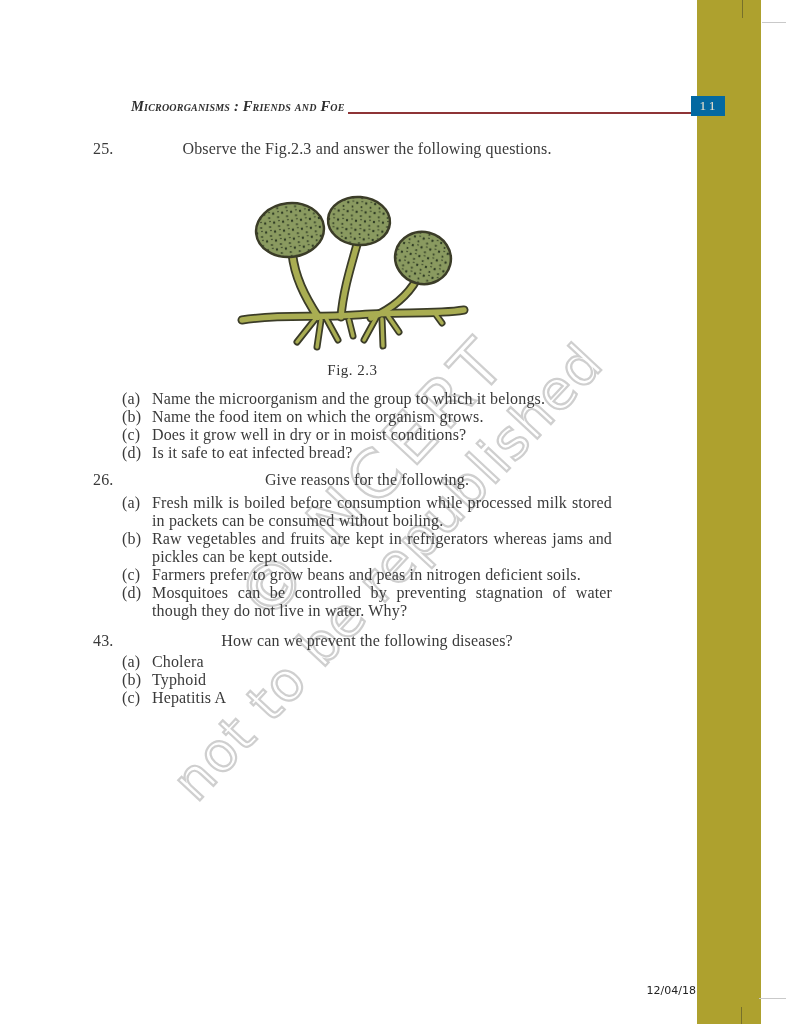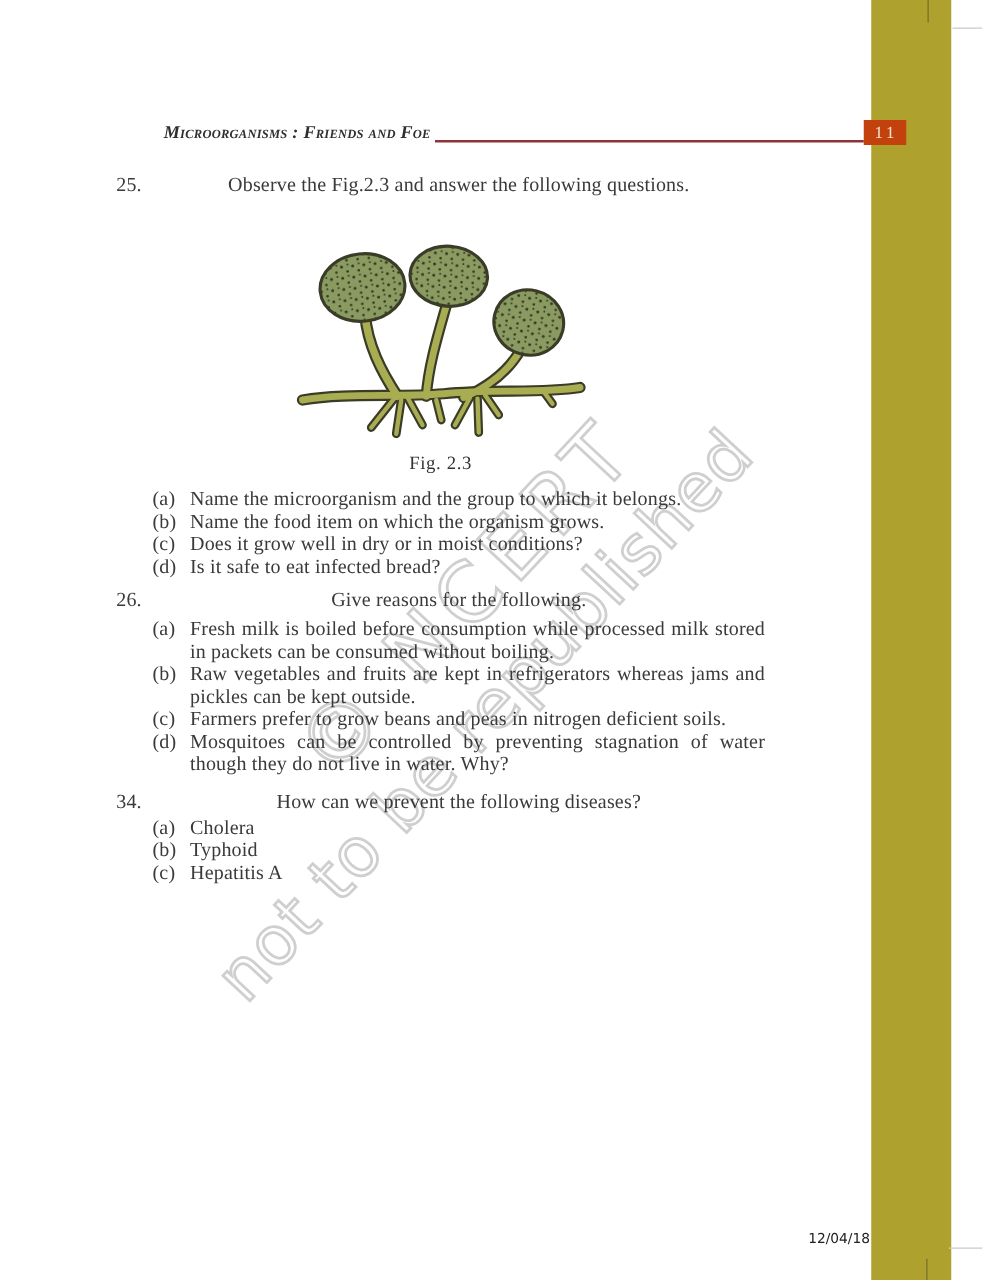--- a/index.html
+++ b/index.html
@@ -25,21 +25,21 @@
     position:absolute; z-index:2; left:93px; top:94px; width:594px; height:22px;
     display:flex; align-items:flex-end;margin-left:38px;
   }
   .rh-title {
     font-style:italic; font-weight:bold; font-variant:small-caps;
     font-size:14.5px; line-height:20px; color:#2f2f2f; letter-spacing:0.2px;
     white-space:nowrap; padding-right:3px;
   }
   .rh-rule { flex:1; height:0; border-bottom:2px solid #8e3436; margin-bottom:2px; }
   .rh-pagenum {
-    flex:0 0 auto; width:34px; height:20px; background:#c2410c; color:#f0e6cf;
+    flex:0 0 auto; width:34px; height:20px; background:#0369a1; color:#f0e6cf;
     font-size:13.5px; line-height:20px; text-align:center; letter-spacing:3px;
     padding-left:2px; box-sizing:border-box;
   }
 
   
   .content { position:absolute; z-index:2; left:93px; top:140px; width:519px;
     font-size:16px; line-height:18px; letter-spacing:0.15px; }
   .question { display:flex; }
   .qnum { flex:0 0 29px; }
   .qtext { flex:1;text-align:center; }
@@ -183,21 +183,21 @@
         <span class="slabel">(c)</span>
         <span class="stext">Farmers prefer to grow beans and peas in nitrogen deficient soils.</span>
       </div>
       <div class="subitem">
         <span class="slabel">(d)</span>
         <span class="stext">Mosquitoes can be controlled by preventing stagnation of water though they do not live in water. Why?</span>
       </div>
     </div>
 
     <div class="question q-27">
-      <span class="qnum">34.</span>
+      <span class="qnum">43.</span>
       <span class="qtext">How can we prevent the following diseases?</span>
     </div>
 
     <div class="subitems subs-27">
       <div class="subitem">
         <span class="slabel">(a)</span>
         <span class="stext">Cholera</span>
       </div>
       <div class="subitem">
         <span class="slabel">(b)</span>

